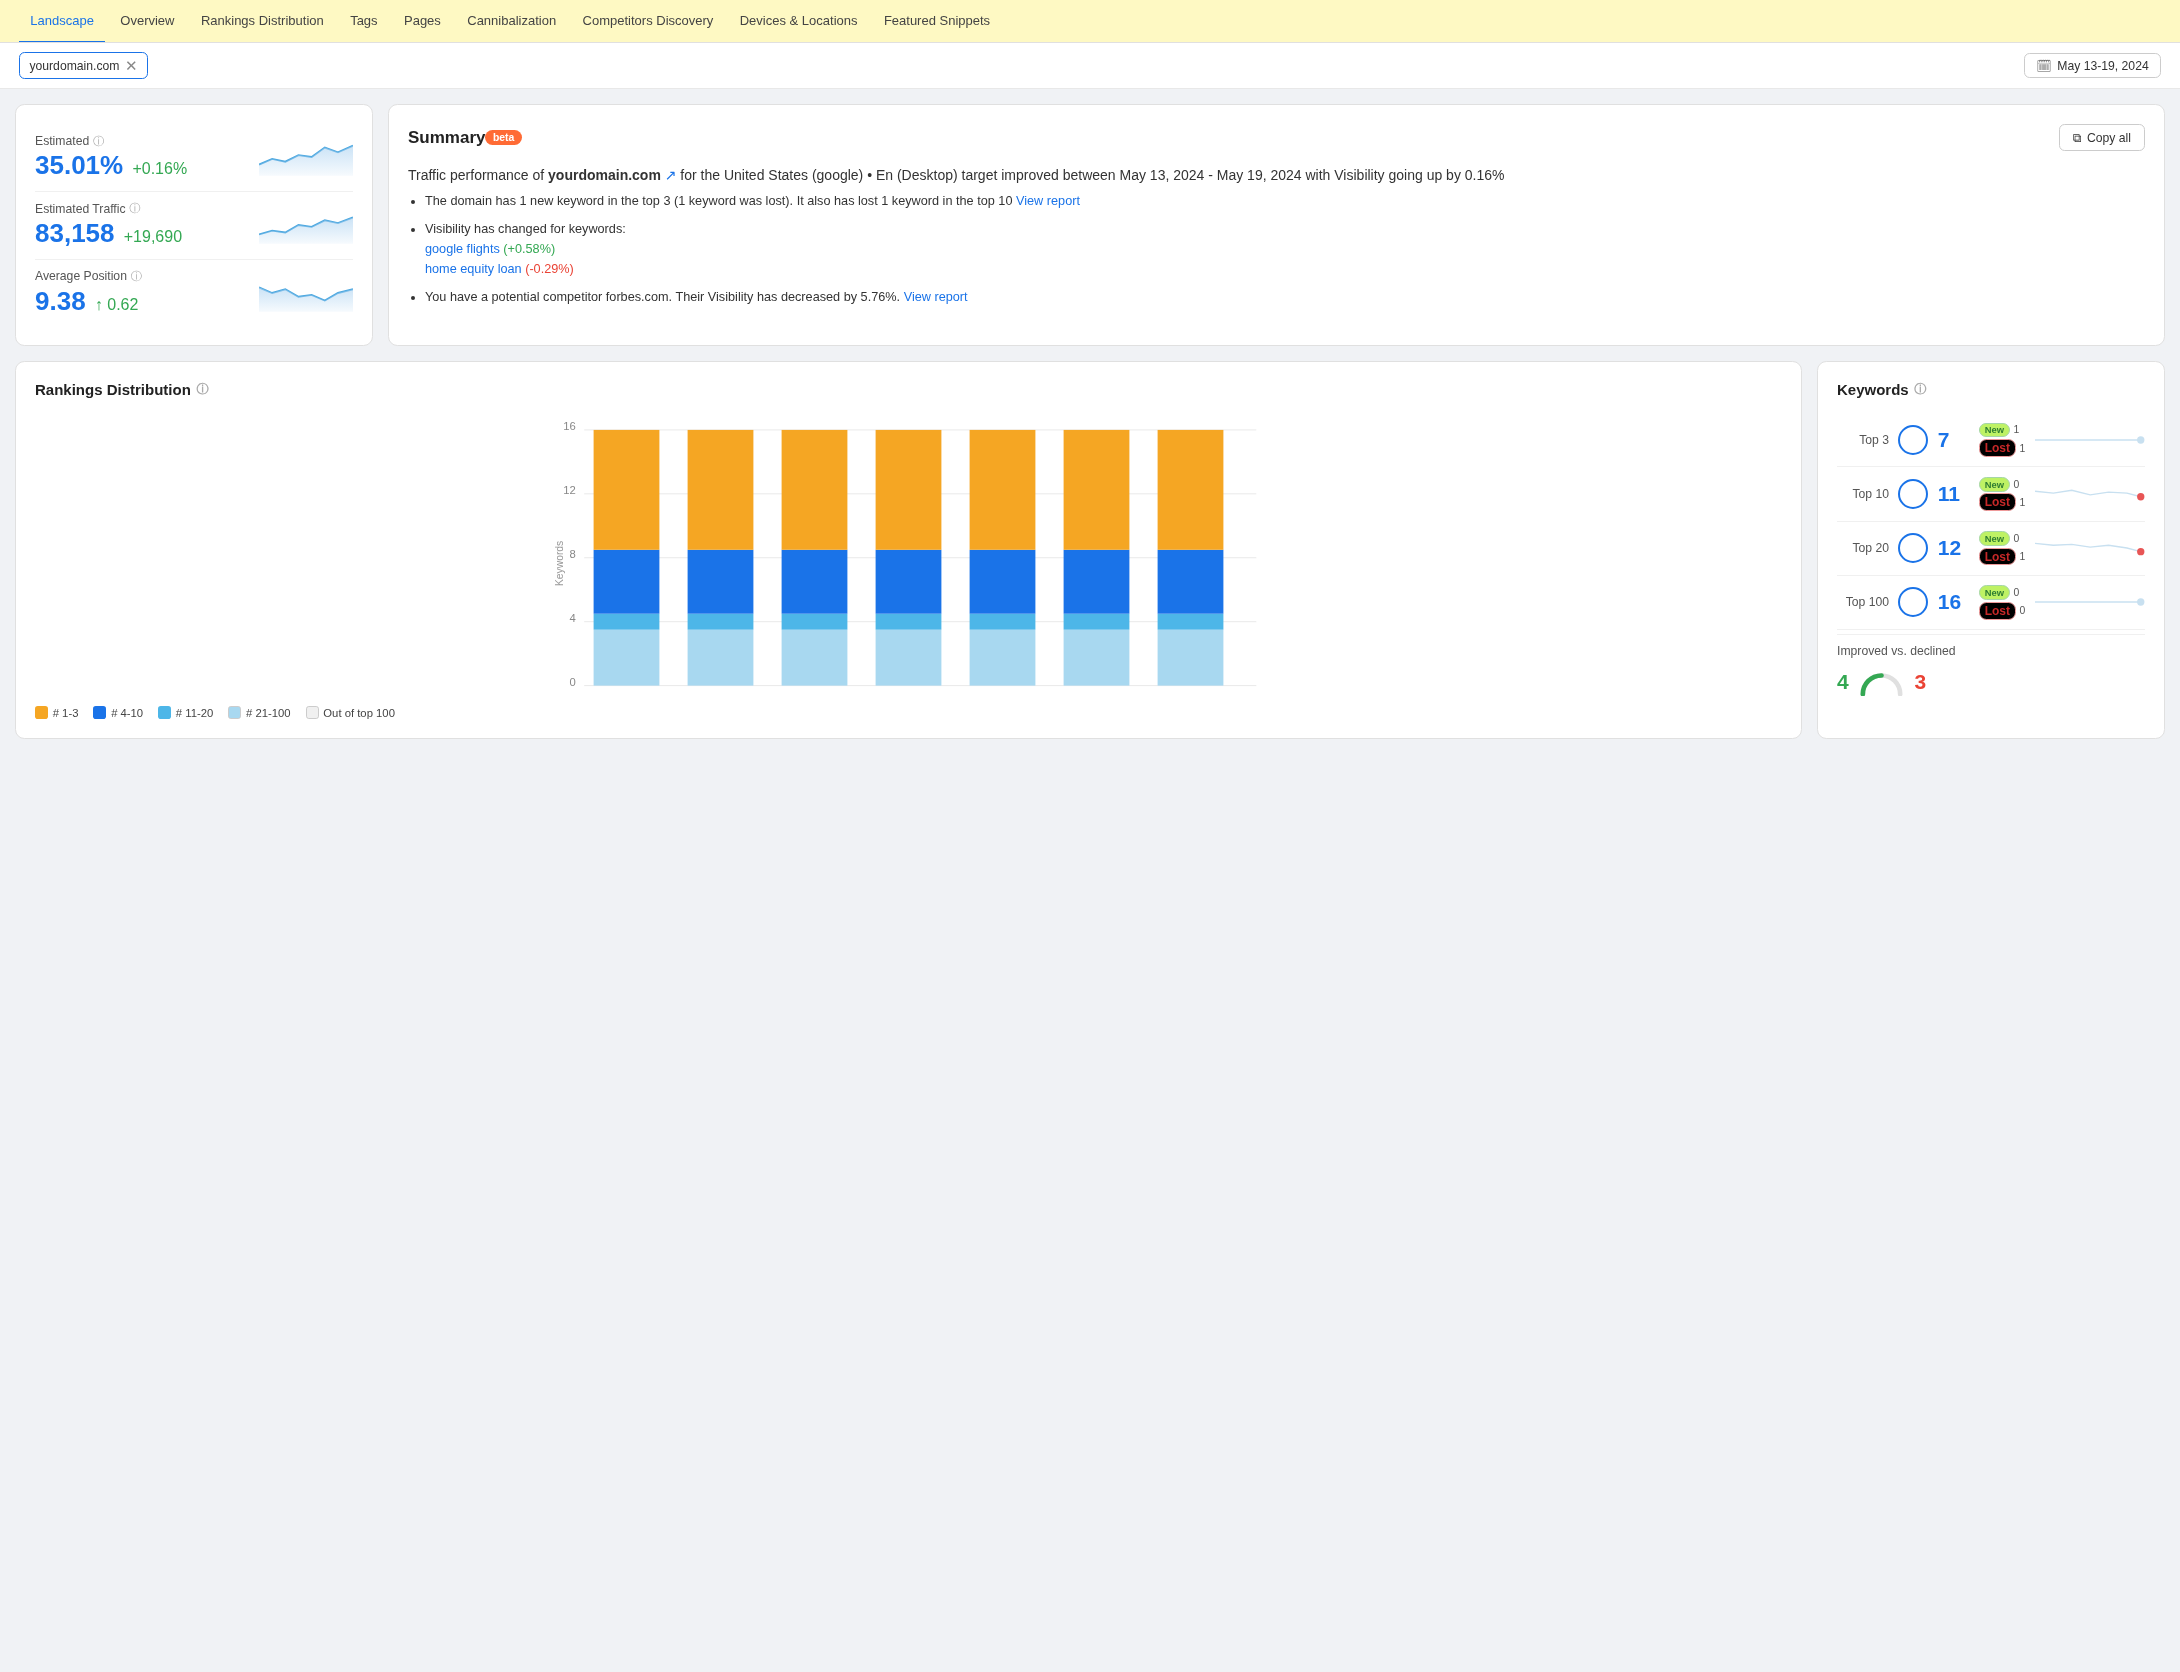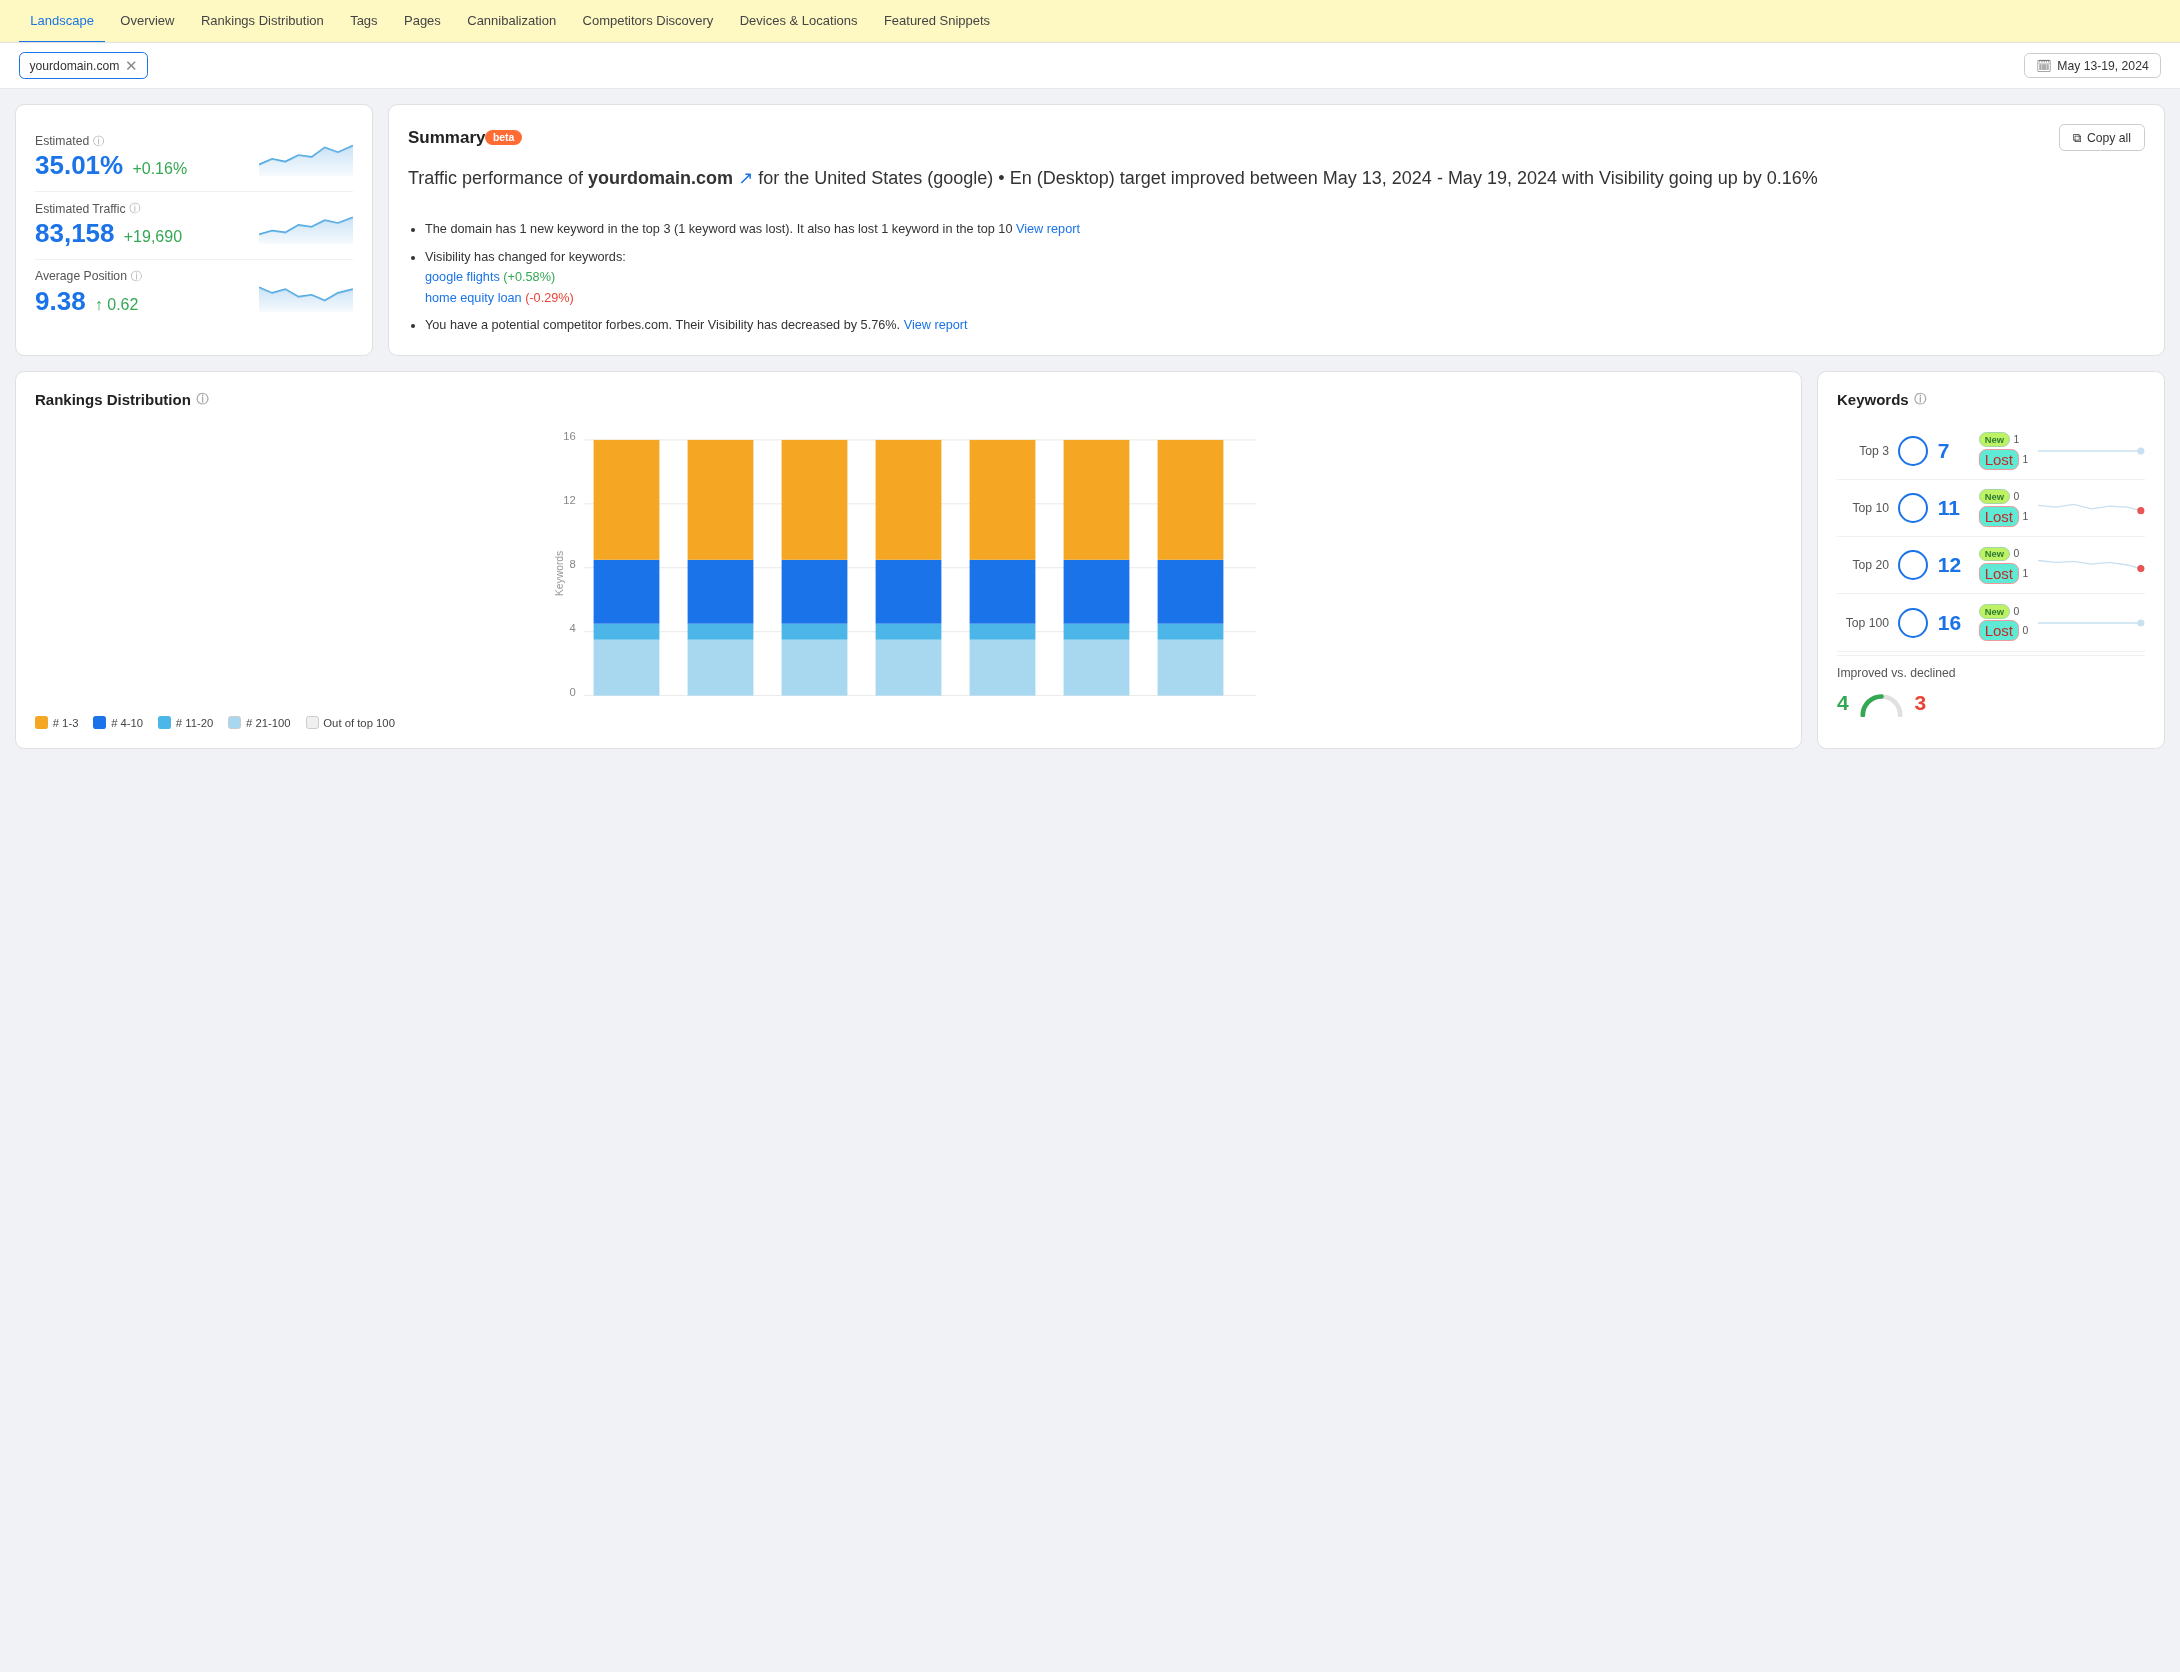--- a/index.html
+++ b/index.html
@@ -33,21 +33,21 @@
     .metric-change { font-size: 16px; color: #34a853; margin-left: 5.6px; }
     .metric-left { display: flex; flex-direction: column; gap: 1.9px; }
     .metric-sparkline { width: 94px; height: 38px; }
 
     
     .summary-card { background: #fff; border-radius: 9.4px; border: 0.9px solid #e0e0e0; padding: 19px; flex: 1; position: relative; overflow: hidden; }
     .summary-header { display: flex; align-items: center; justify-content: space-between; margin-bottom: 13px; }
     .summary-title { font-size: 17px; font-weight: 700; display: flex; align-items: center; gap: 0; }
     .beta-badge { background: #ff6b35; color: #fff; font-size: 10.4px; font-weight: 600; padding: 1.9px 7.5px; border-radius: 9.4px; }
     .copy-btn { display: flex; align-items: center; gap: 5.6px; border: 0.9px solid #ccc; border-radius: 5.6px; padding: 5.6px 13px; cursor: pointer; font-size: 12.2px; color: #333; background: #fff; }
-    .summary-text { font-size: 18px; color: #333; line-height: 1.6; margin-bottom: 26px; }
+    .summary-text { font-size: 14px; color: #333; line-height: 1.6; margin-bottom: 4px; }
     .summary-text strong { font-weight: 700; }
     .summary-list { list-style: disc; padding-left: 17px; display: flex; flex-direction: column; gap: 7.5px; }
     .summary-list li { font-size: 12.7px; color: #333; line-height: 1.6; }
     .link-blue { color: #1a73e8; cursor: pointer; text-decoration: none; }
     .pos-change { color: #34a853; }
     .neg-change { color: #ea4335; }
 
     
     .bottom-row { display: flex; gap: 15px; }
 
@@ -77,21 +77,21 @@
     .kw-sparkline { flex: 1; height: 28px; }
 
     
     .ivd-row { display: flex; align-items: center; gap: 9.4px; padding-top: 9.4px; }
     .ivd-label { font-size: 12.2px; color: #555; }
     .ivd-num-green { font-size: 21px; font-weight: 700; color: #34a853; }
     .ivd-num-red { font-size: 21px; font-weight: 700; color: #ea4335; }
     .gauge-svg { width: 47px; height: 28px; }
 
     .new-badge { background: #bef264; color: #2e7d32; font-size: 9.4px; font-weight: 600; padding: 0.9px 4.7px; border-radius: 7.5px; border: 0.9px solid #a5d6a7; }
-    .lost-badge { background: #5eead4; color: #c62828; font-size: 15px; font-weight: 400; padding: 0.9px 4.7px; border-radius: 7.5px; border: 0.9px solid #ef9a9a; }
+    .lost-badge { background: #000000; color: #c62828; font-size: 12px; font-weight: 700; padding: 0.9px 4.7px; border-radius: 7.5px; border: 0.9px solid #ef9a9a; }
   </style>
 </head>
 <body>
 
 <nav class="nav">
   <div class="nav-item active">Landscape</div>
   <div class="nav-item">Overview</div>
   <div class="nav-item">Rankings Distribution</div>
   <div class="nav-item">Tags</div>
   <div class="nav-item">Pages</div>

